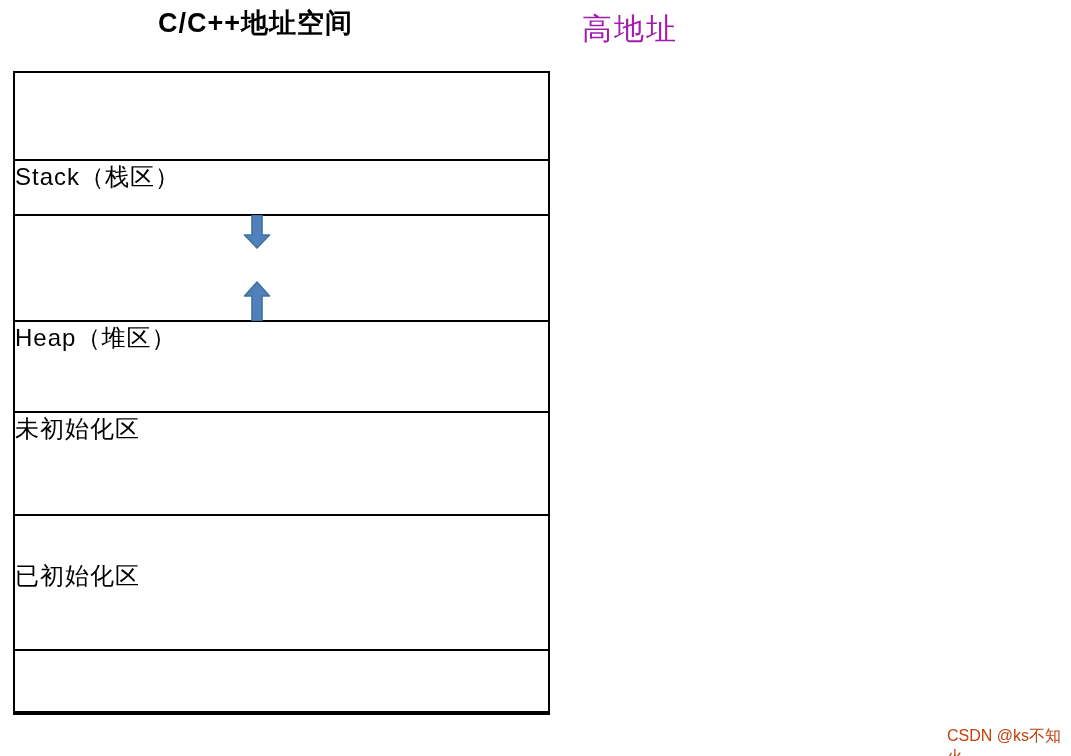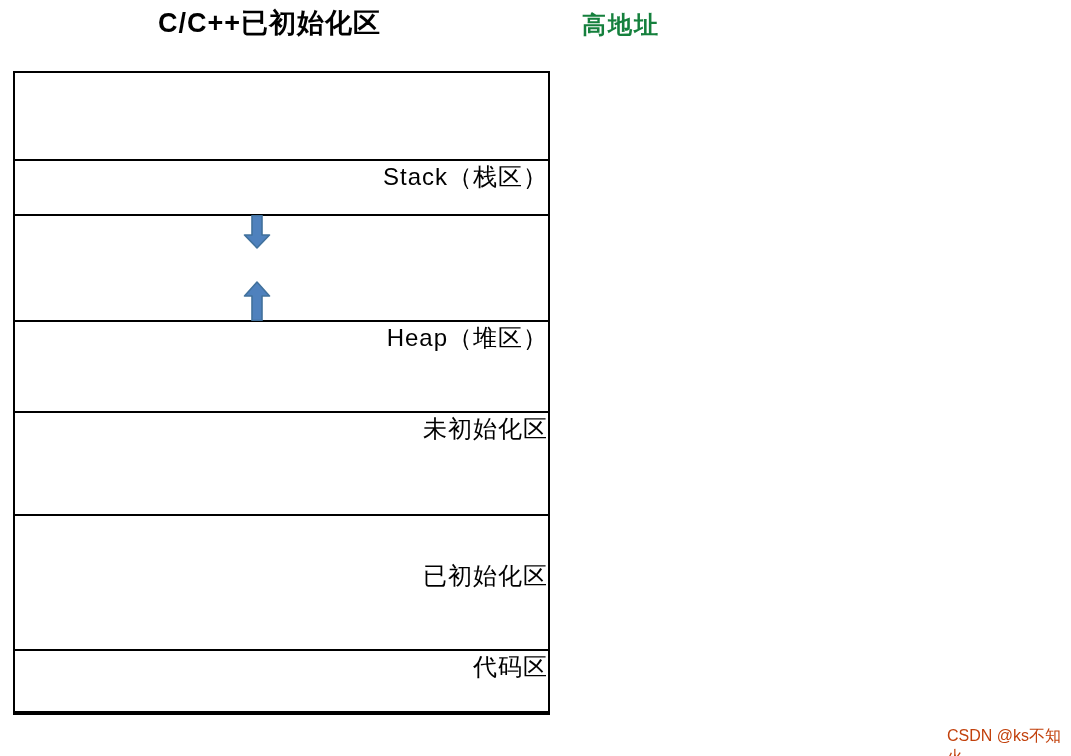--- a/index.html
+++ b/index.html
@@ -20,44 +20,43 @@
     left: 158px;
     top: 5px;
     font-size: 27px;
     font-weight: 600;
     color: #000000;
     letter-spacing: 1px;
     font-family: "Liberation Sans", "DejaVu Sans", sans-serif;
   }
   .addr-label {
     position: absolute;
-    font-size: 24px;
-    color: #15803d;
+    font-size: 30px;
+    color: #a21caf;
     font-family: "Liberation Serif", "DejaVu Serif", serif;
     letter-spacing: 2px;
-    font-weight: bold;
   }
   .addr-high { left: 582px; top: 9px; }
   .addr-low  { left: 596px; top: 700px; }
   .memory-table {
     position: absolute;
     left: 13px;
     top: 71px;
     width: 537px;
     height: 644px;
     border: 2px solid #000000;
     box-sizing: border-box;
     display: flex;
     flex-direction: column;
     background: #ffffff;
   }
   .mem-row {
     box-sizing: border-box;
     border-bottom: 2px solid #000000;
-    text-align: right;
+    text-align: left;
     font-size: 24px;
     line-height: 32px;
     color: #000000;
     position: relative;
     letter-spacing: 1px;
   }
   .mem-row:nth-child(1) { height: 93px; }
   .mem-row:nth-child(2) { height: 58px; }
   .mem-row:nth-child(3) { height: 112px; }
   .mem-row:nth-child(4) { height: 96px; }
@@ -80,21 +79,21 @@
     color: #c2410c;
     font-family: "Liberation Sans", "DejaVu Sans", sans-serif;
     margin-left: 43px;
   }
 </style>
 </head>
 <body>
 
 <div class="canvas">
 
-  <div class="diagram-title">C/C++已初始化区</div>
+  <div class="diagram-title">C/C++地址空间</div>
 
   <div class="addr-label addr-high">高地址</div>
 
   <div class="memory-table">
 
     <div class="mem-row"></div>
 
     <div class="mem-row">Stack（栈区）</div>
 
     <div class="mem-row">
@@ -106,21 +105,20 @@
         <polygon points="15,1 27.5,15 20,15 20,39.5 10,39.5 10,15 2.5,15" stroke-width="1.6" stroke-linejoin="round" fill="#4F81BD" stroke="#41719C"></polygon>
       </svg>
     </div>
 
     <div class="mem-row">Heap（堆区）</div>
 
     <div class="mem-row">未初始化区</div>
 
     <div class="mem-row">已初始化区</div>
 
-    <div class="mem-row">代码区</div>
 
     <div class="mem-row"></div>
 
   </div>
 
 
   <div class="watermark">CSDN @ks不知火</div>
 
 </div>
 

